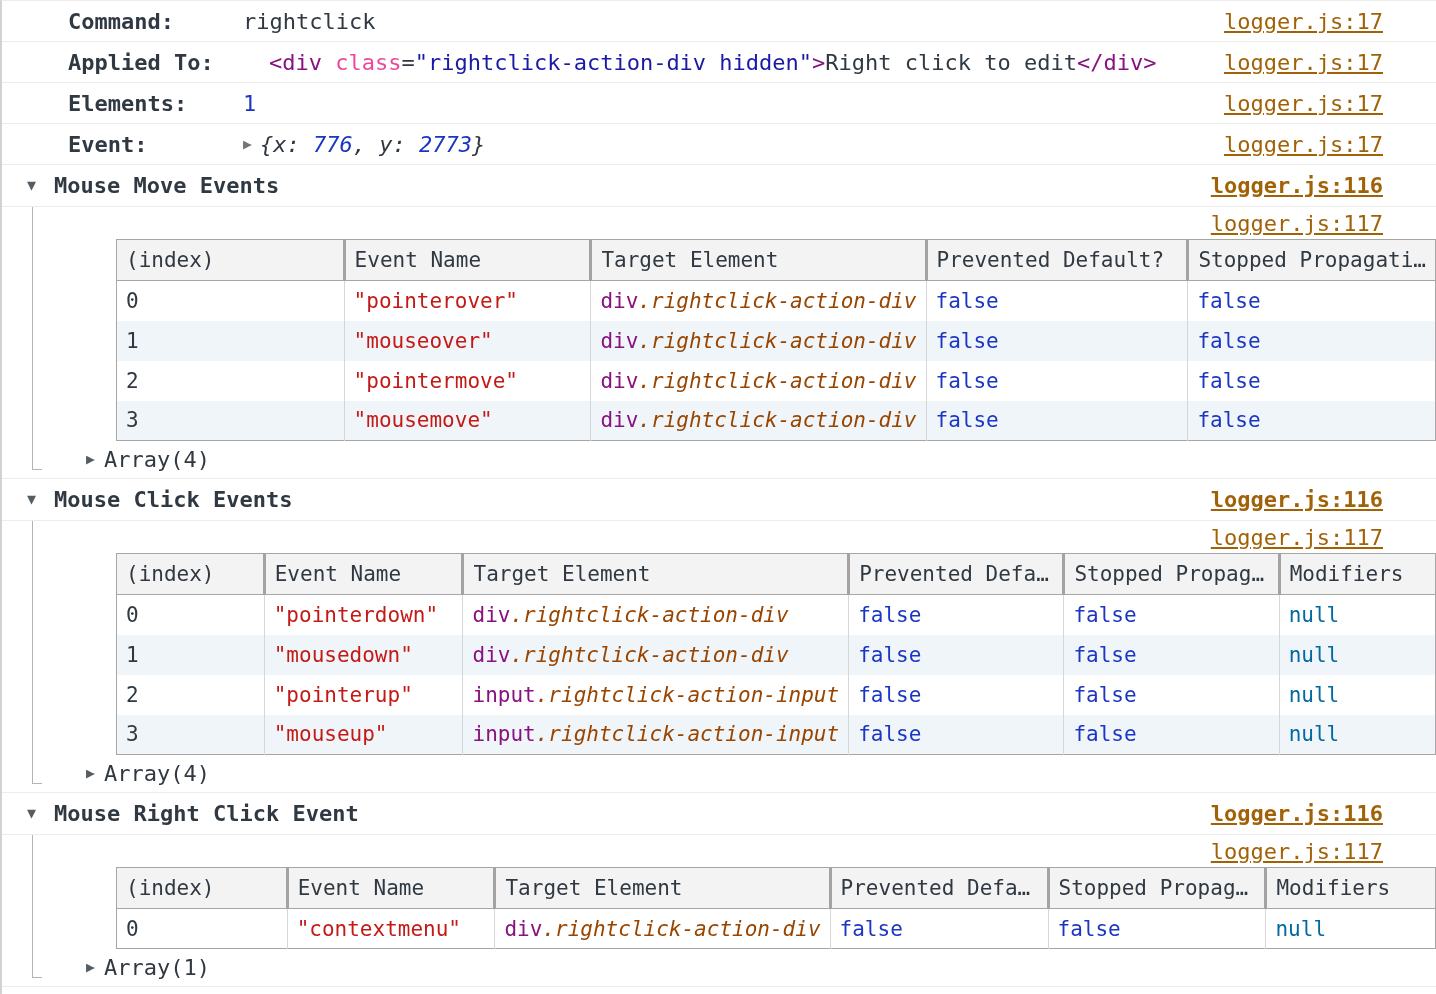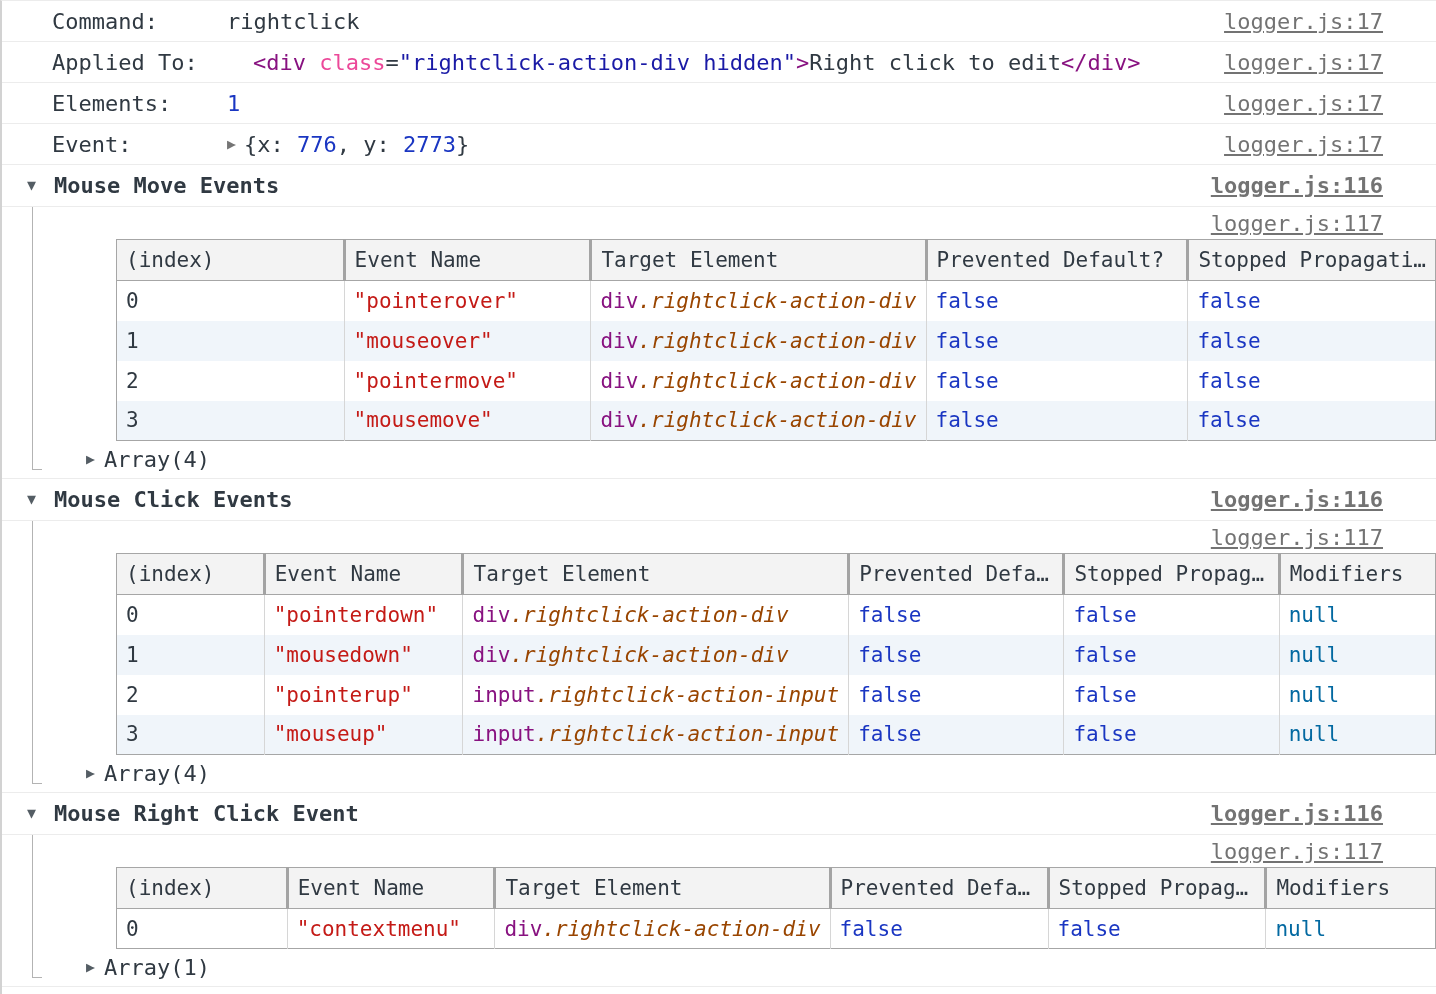--- a/index.html
+++ b/index.html
@@ -20,24 +20,24 @@
   
   .msg {
     display: flex;
     align-items: center;
     height: 41px;
     border-bottom: 1px solid #ececec;
     padding-left: 50px;
     padding-right: 53px;
     white-space: nowrap;
   }
-  .msg .label { font-weight: normal; width: 175px; flex: none; }
+  .msg .label { font-weight: bold; width: 175px; flex: none; margin-left: 16px; }
   .srclink {
     margin-left: auto;
-    color: #737373;
+    color: #a16207;
     text-decoration: underline;
     cursor: pointer;
     flex: none;
     text-align: center;
   }
   .indent-sm { margin-left: 26px; }
   
   .group-header {
     display: flex;
     align-items: center;
@@ -118,21 +118,21 @@
   .tok-attr  { color: #ec4899; }
   .tok-val   { color: #1a1aa6; }
   .tok-num   { color: #1a36c2; }
   .c-str  { color: #c41a16; }
   .c-bool { color: #1a36c2; }
   .c-null { color: #0369a1; }
   .c-tag  { color: #881280; }
   .c-cls  { color: #994500; font-style: italic; }
   .c-index{ color: #303942; }
   .num-blue { color: #1a36c2; }
-  .preview { }
+  .preview { font-style: italic; }
 </style>
 </head>
 <body>
 
 <div class="console">
 
   <div class="msg">
     <span class="label">Command:</span>
     <span>rightclick</span>
     <a class="srclink">logger.js:17</a>

